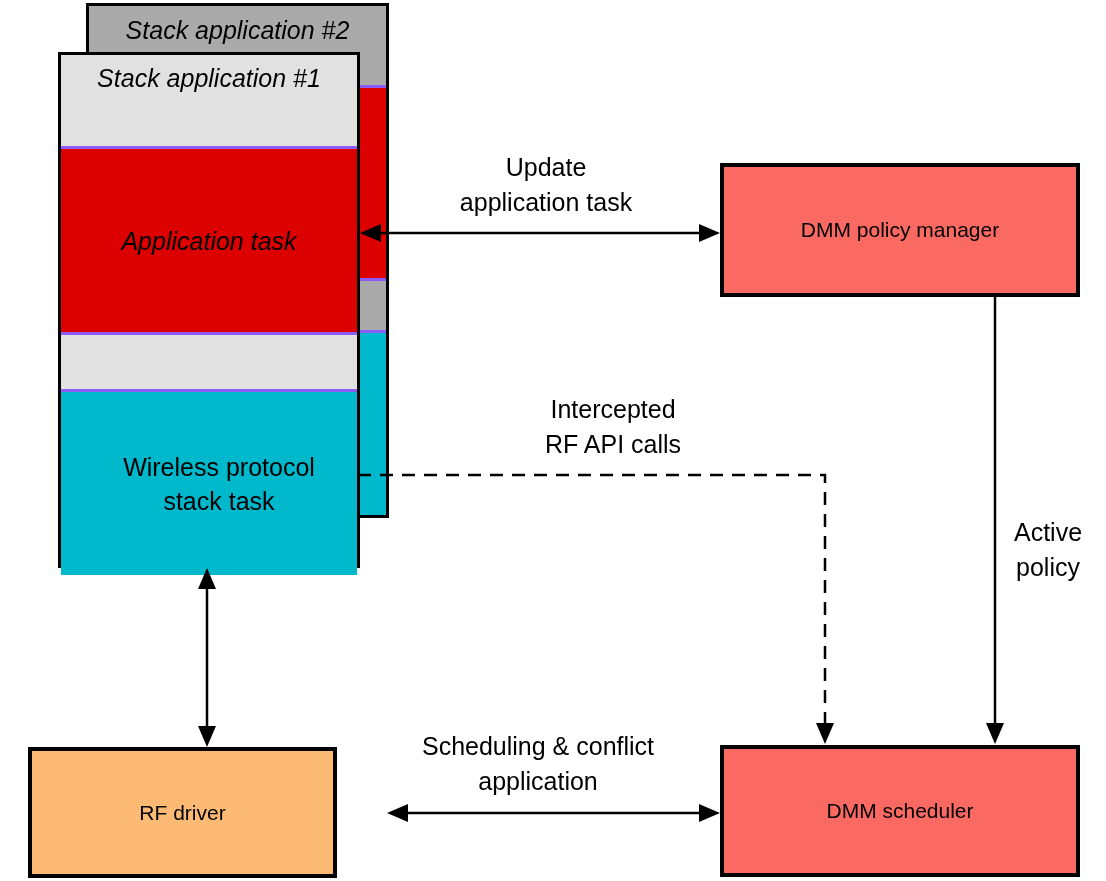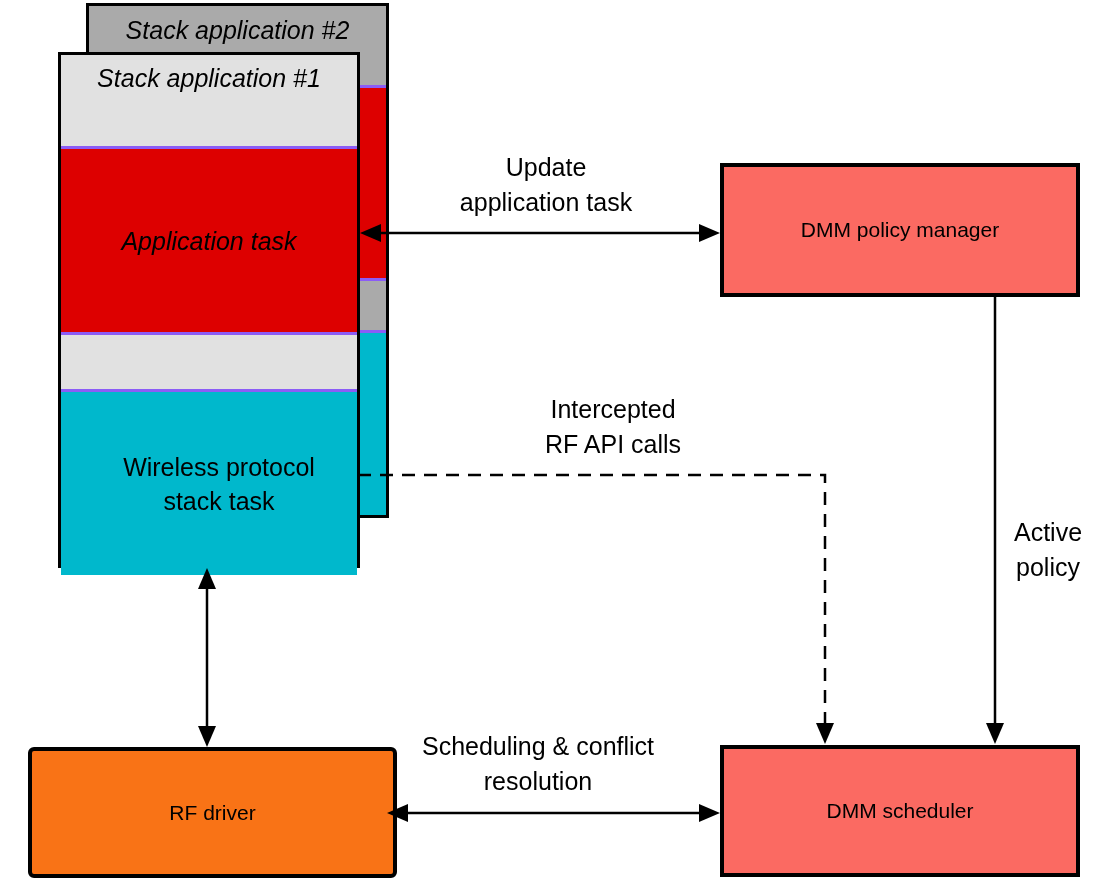--- a/index.html
+++ b/index.html
@@ -34,21 +34,21 @@
   .bseg-gray { height: 52px;  background: var(--c-gray); }
   .bseg-cyan { height: 182px; background: var(--c-cyan); }
 
   .fseg-hdr  { height: 94px;  background: var(--c-lightgray); padding-top: 9px; }
   .fseg-red  { height: 186px; background: var(--c-red); }
   .fseg-gray { height: 57px;  background: var(--c-lightgray); }
   .fseg-cyan { height: 183px; background: var(--c-cyan); padding-left: 20px; }
 
   .dmm-policy   { left: 720px; top: 163px; width: 360px; height: 134px; background: var(--c-salmon); z-index: 2; }
   .dmm-sched    { left: 720px; top: 745px; width: 360px; height: 132px; background: var(--c-salmon); z-index: 2; }
-  .rf-driver    { left: 28px;  top: 747px; width: 369px; height: 131px; background: #f97316; z-index: 2; border-radius: 6px; }
+  .rf-driver    { left: 28px;  top: 747px; width: 309px; height: 131px; background: #fdba74; z-index: 2; }
 
   .arrows { position: absolute; left: 0; top: 0; width: 1106px; height: 881px; z-index: 3; pointer-events: none; }
 
   .arrow-label {
     position: absolute; z-index: 4;
     font-size: 25px; line-height: 35px;
     text-align: center; white-space: nowrap;
     transform: translateX(-50%);
   }
   .lbl-update     { left: 546px;  top: 150px; }
@@ -135,16 +135,16 @@
   </div>
 
   <div class="arrow-label lbl-active">
     <div>Active</div>
     <div>policy</div>
   </div>
 
 
   <div class="arrow-label lbl-conflict">
     <div>Scheduling &amp; conflict</div>
-    <div>resolution</div>
+    <div>application</div>
   </div>
 
 </div>
 
 </body></html>

